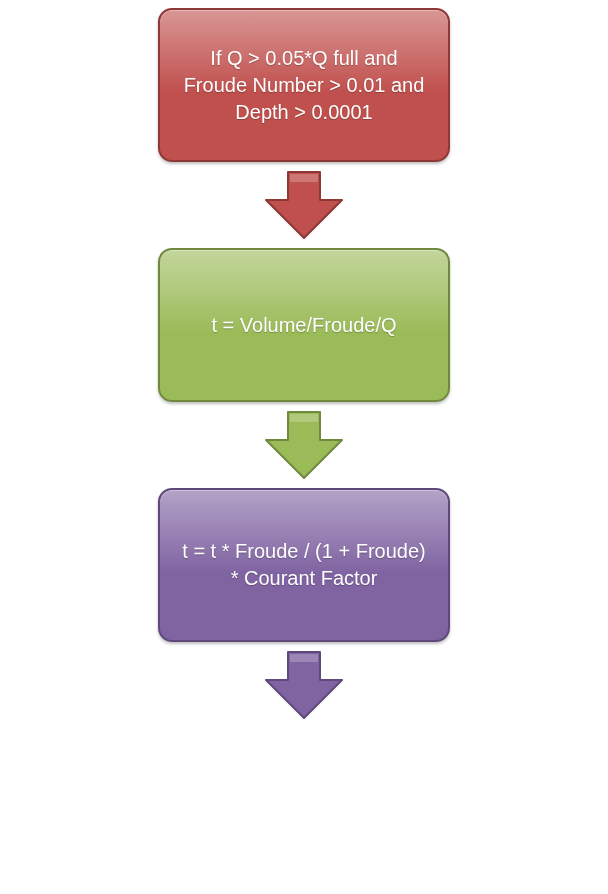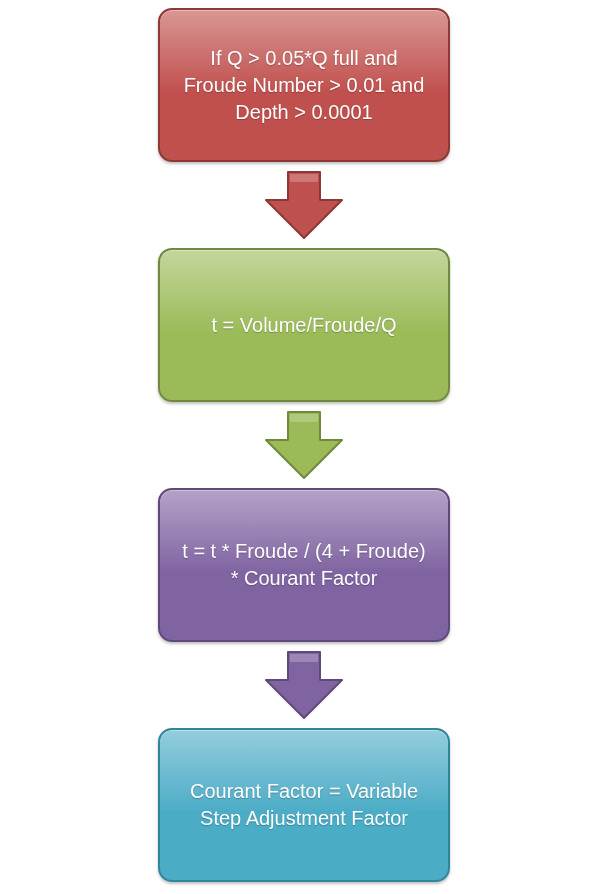--- a/index.html
+++ b/index.html
@@ -88,27 +88,24 @@
   </div>
 
   <div class="arrow" style="--base: #9bbb59; --dark: #71893f; --light: #c3d69b;">
     <svg viewBox="0 0 80 70" aria-hidden="true">
       <path class="body" d="M24 2 H56 V30 H78 L40 68 L2 30 H24 Z"></path>
       <path class="sheen" d="M26 4 H54 V12 H26 Z"></path>
     </svg>
   </div>
 
   <div class="node" style="--base: #8064a2; --dark: #5f497a; --light: #b3a2c7;">
-    <span class="node-label">t = t * Froude / (4 + Froude) * Courant Factor</span>
+    <span class="node-label">t = t * Froude / (1 + Froude) * Courant Factor</span>
   </div>
 
   <div class="arrow" style="--base: #8064a2; --dark: #5f497a; --light: #b3a2c7;">
     <svg viewBox="0 0 80 70" aria-hidden="true">
       <path class="body" d="M24 2 H56 V30 H78 L40 68 L2 30 H24 Z"></path>
       <path class="sheen" d="M26 4 H54 V12 H26 Z"></path>
     </svg>
   </div>
 
-  <div class="node" style="--base: #4bacc6; --dark: #31859b; --light: #93cddd;">
-    <span class="node-label">Courant Factor = Variable Step Adjustment Factor</span>
-  </div>
 
 </div>
 
 </body></html>

